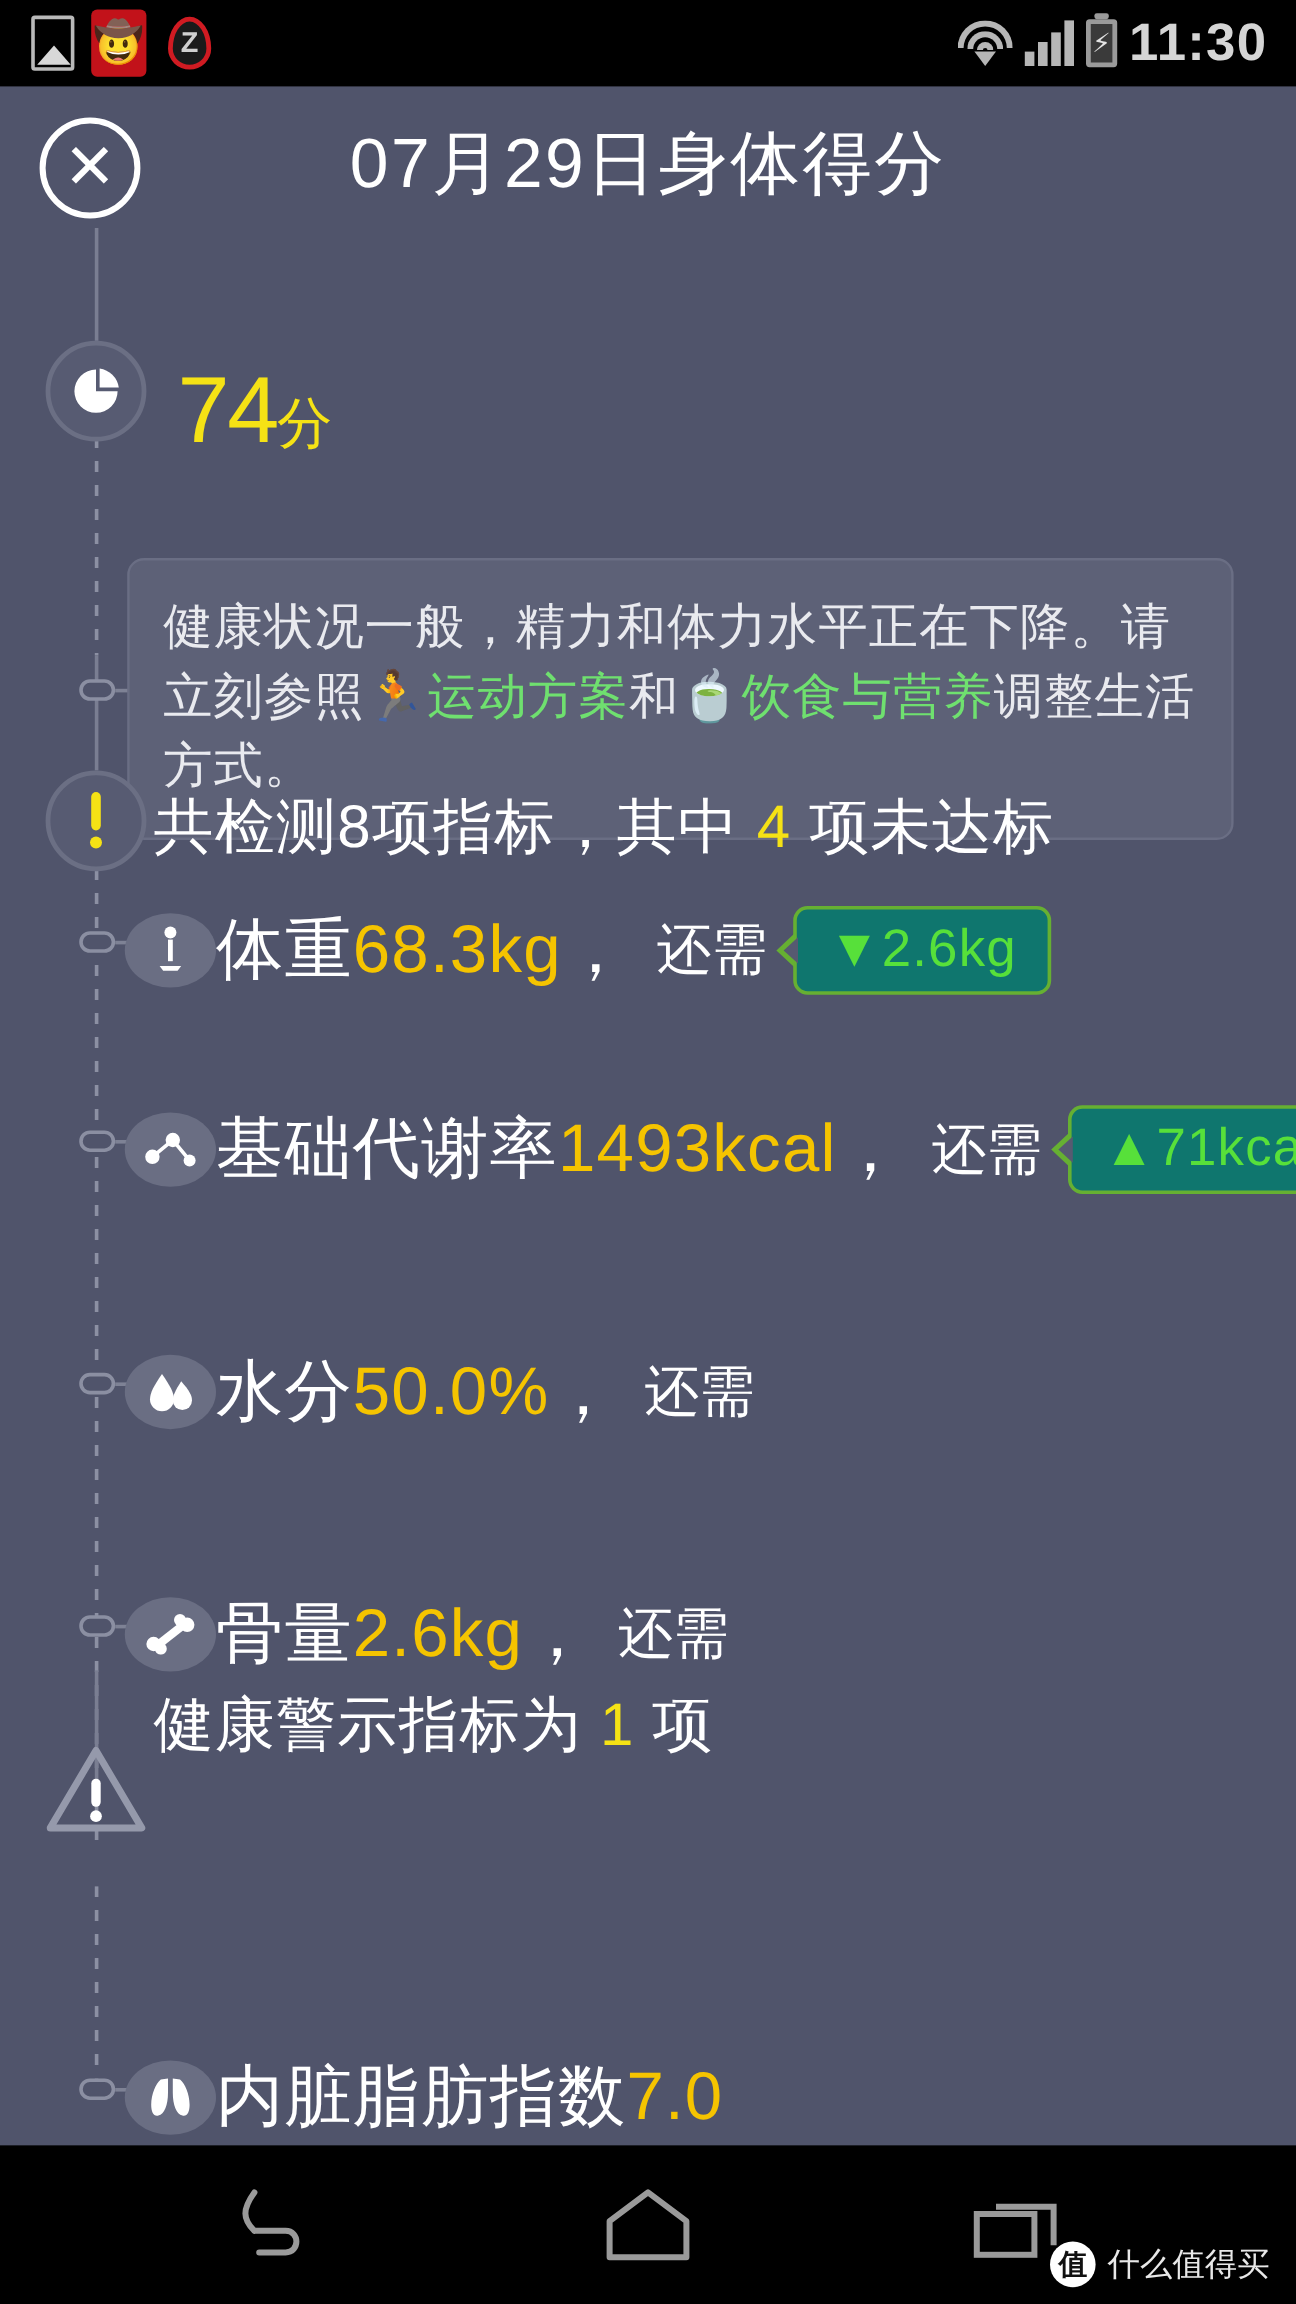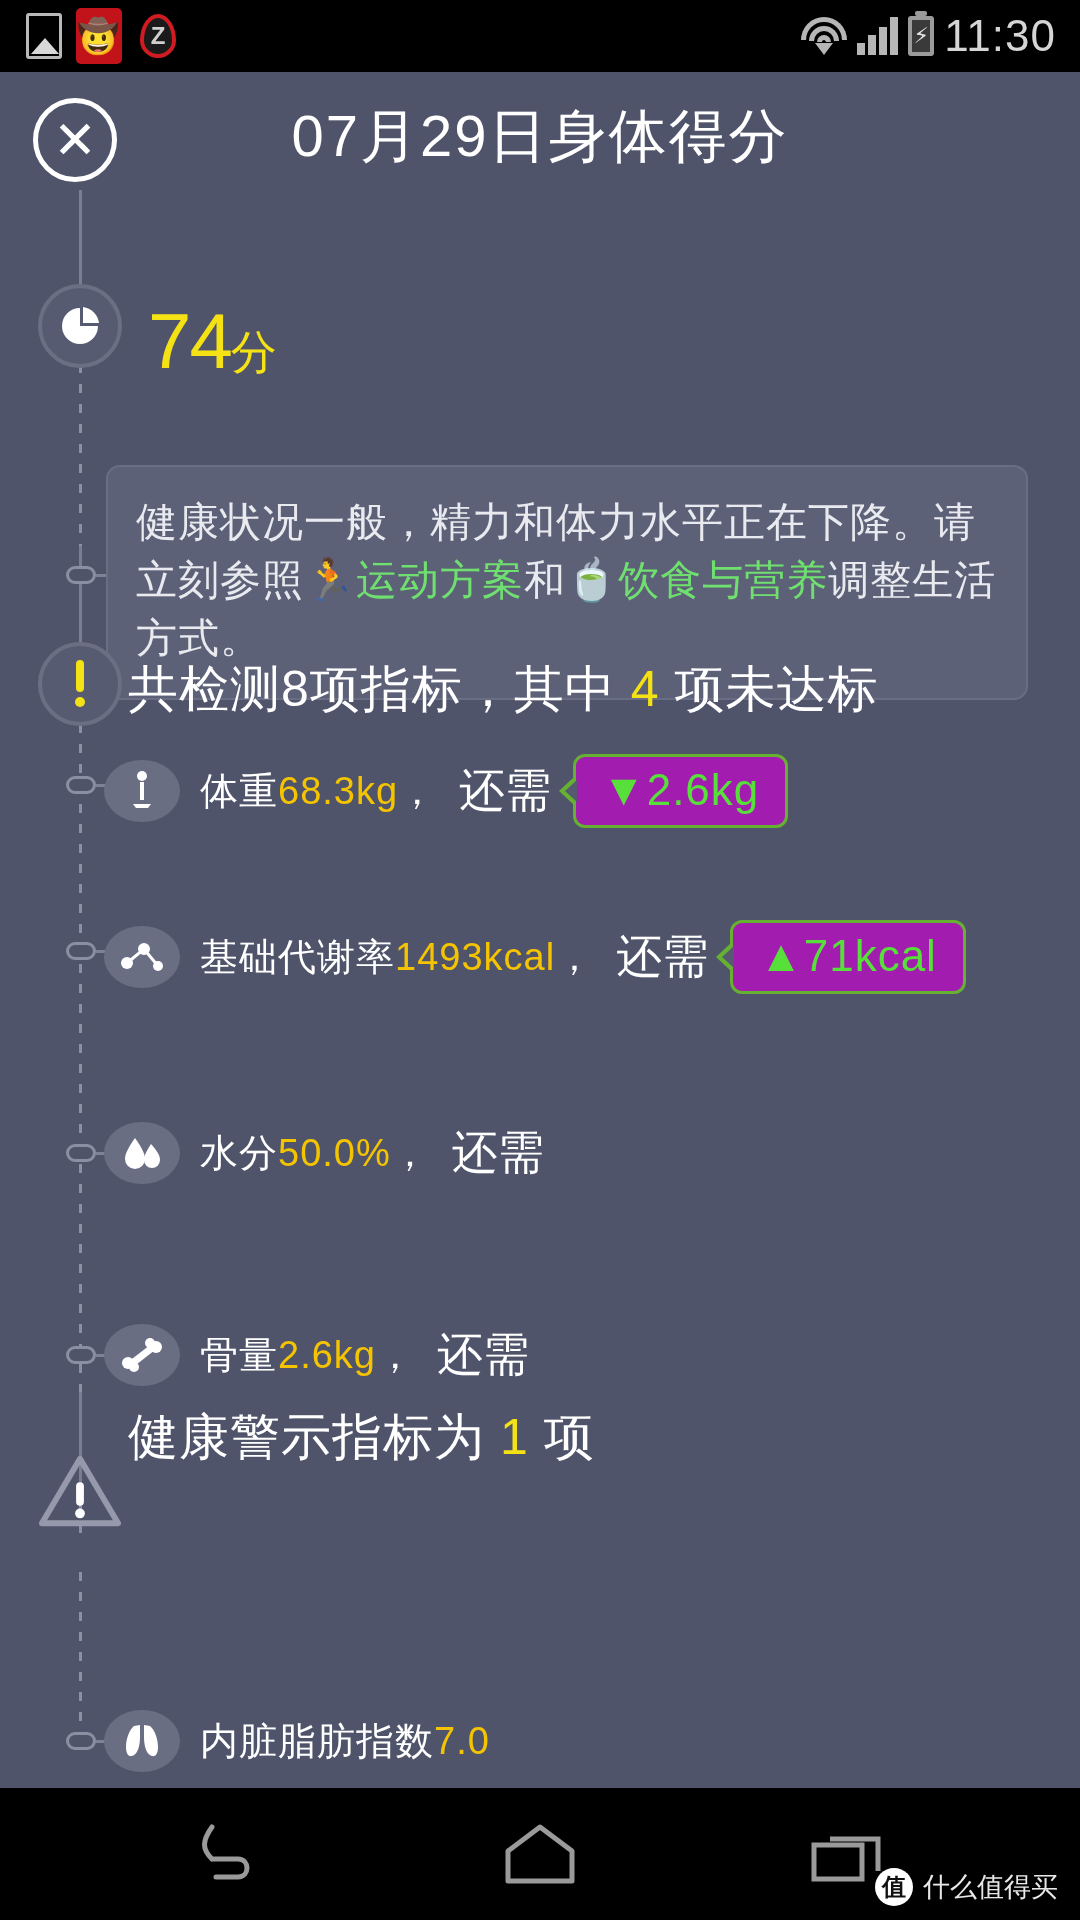--- a/index.html
+++ b/index.html
@@ -20,21 +20,21 @@
   .sb-right{ margin-left:auto; display:flex; align-items:center; gap:10px; padding-right:24px;}
   .ic-gallery{ width:36px; height:46px; border:3px solid #b9b9b9; border-radius:3px; position:relative; overflow:hidden;}
   .ic-gallery:after{ content:""; position:absolute; left:2px; bottom:2px; width:0;height:0;
      border-left:14px solid transparent;border-right:14px solid transparent;border-bottom:16px solid #d8d8d8;}
   .ic-avatar{ width:46px;height:56px;background:#c2121a;border-radius:5px;position:relative;
      display:flex;align-items:center;justify-content:center;font-size:34px;line-height:1;}
   .ic-alarm{ width:44px;height:52px;position:relative;display:flex;align-items:center;justify-content:center;}
   .ic-alarm .bell{ width:36px;height:44px;border:4px solid #d01b22;border-radius:50% 50% 50% 50%/60% 60% 40% 40%;
      display:flex;align-items:center;justify-content:center;color:#cfcfcf;font-weight:bold;font-size:24px;
      background:#1a1a1a;}
-  .sb-time{ color:#d5d5d5; font-size:44px; letter-spacing:1px; font-weight:400; }
+  .sb-time{ color:#d5d5d5; font-size:44px; letter-spacing:1px; font-weight:700; }
   .wifi{ position:relative; width:46px; height:38px; }
   .wifi i{ position:absolute; left:50%; transform:translateX(-50%); border-radius:50% 50% 0 0/100% 100% 0 0;
     border:5px solid #b6b6b6; border-bottom:none; }
   .wifi i:nth-child(1){ width:46px;height:23px; top:0;}
   .wifi i:nth-child(2){ width:30px;height:15px; top:9px;}
   .wifi i:nth-child(3){ width:14px;height:7px; top:18px;}
   .wifi u{ position:absolute; left:50%; top:26px; transform:translateX(-50%);
     width:0;height:0;border-left:9px solid transparent;border-right:9px solid transparent;border-top:12px solid #b6b6b6;}
   .sig{ display:flex; align-items:flex-end; gap:3px; height:38px; }
   .sig b{ display:block; width:8px; background:#b6b6b6; }
@@ -109,31 +109,31 @@
   }
   .heading .hl{ color:#f5e215; }
 
   
   .metric{ position:absolute; left:104px; display:flex; align-items:center; white-space:nowrap; }
   .m-icon{
     width:76px; height:62px; border-radius:50%; background:#6a6e83;
     display:flex; align-items:center; justify-content:center; flex:0 0 auto;
   }
   .m-text{
-    margin-left:20px; color:#ffffff; font-size:38px; letter-spacing:1px;
+    color:#ffffff; font-size:56px; letter-spacing:1px;
   }
   .m-text .val{ color:#f5c400; }
   .m-sep{ color:#ffffff; }
   .m-need{ margin-left:22px; color:#ffffff; font-size:46px; }
   .bubble{
     position:relative; margin-left:22px;
     border:3px solid #66b032; border-radius:12px;
     padding:8px 26px 10px 26px;
     color:#57e03a; font-size:44px; letter-spacing:1px;
-    background:#a21caf;
+    background:#0f766e;
   }
   .bubble:before{
     content:""; position:absolute; left:-17px; top:50%; transform:translateY(-50%);
     width:0;height:0;border-top:14px solid transparent;border-bottom:14px solid transparent;
     border-right:15px solid #66b032;
   }
   .bubble:after{
     content:""; position:absolute; left:-11px; top:50%; transform:translateY(-50%);
     width:0;height:0;border-top:11px solid transparent;border-bottom:11px solid transparent;
     border-right:12px solid #565a71;

